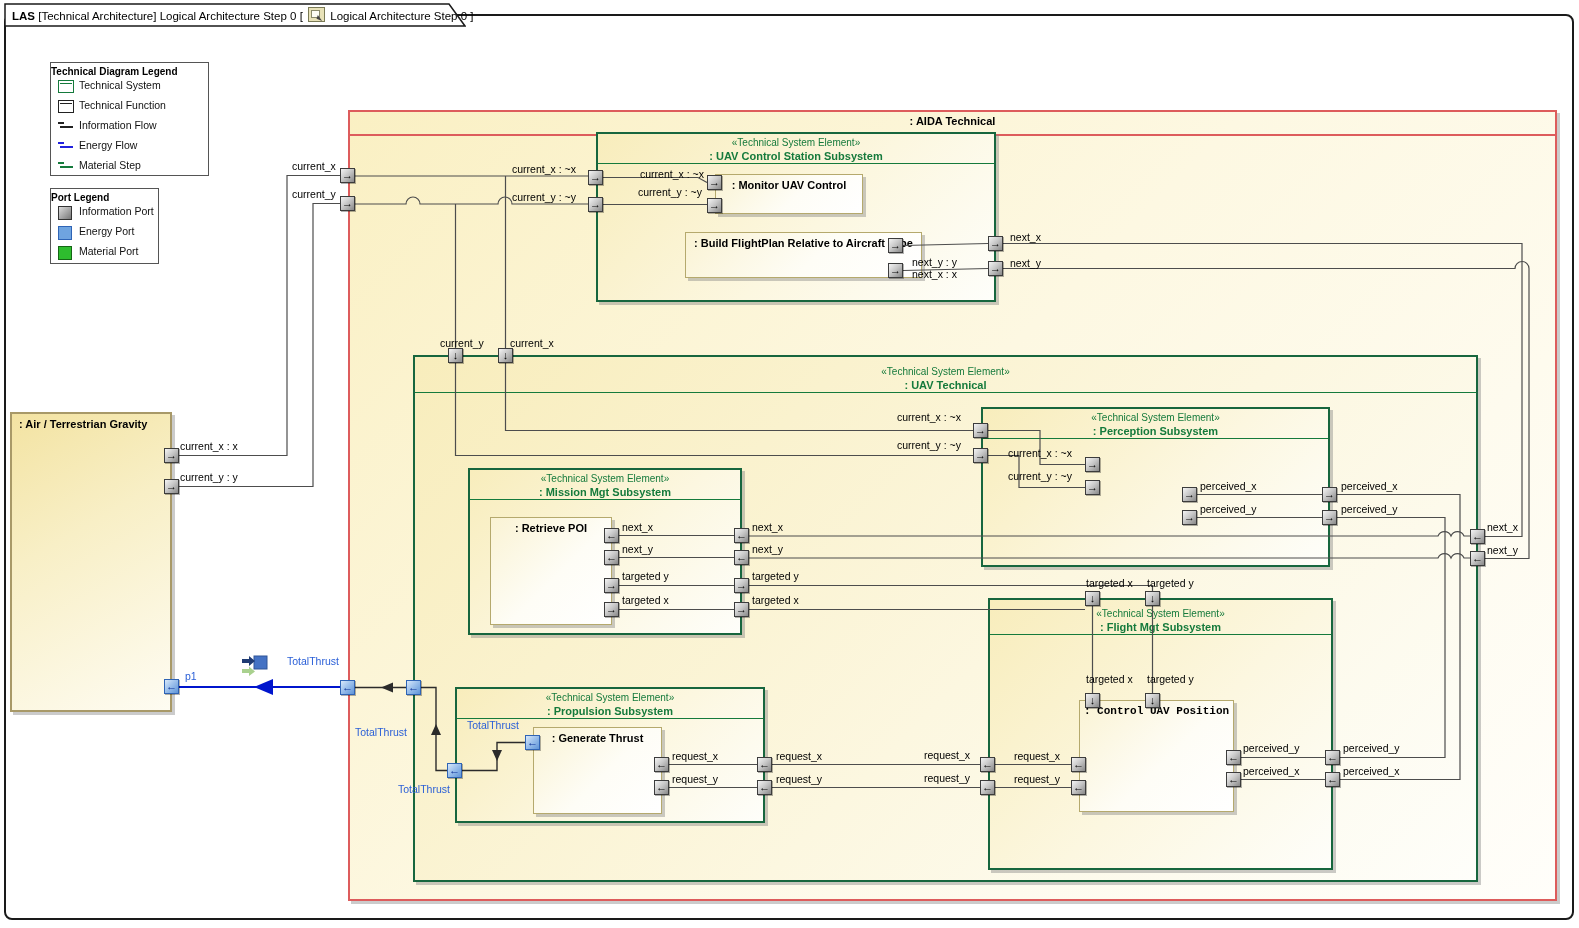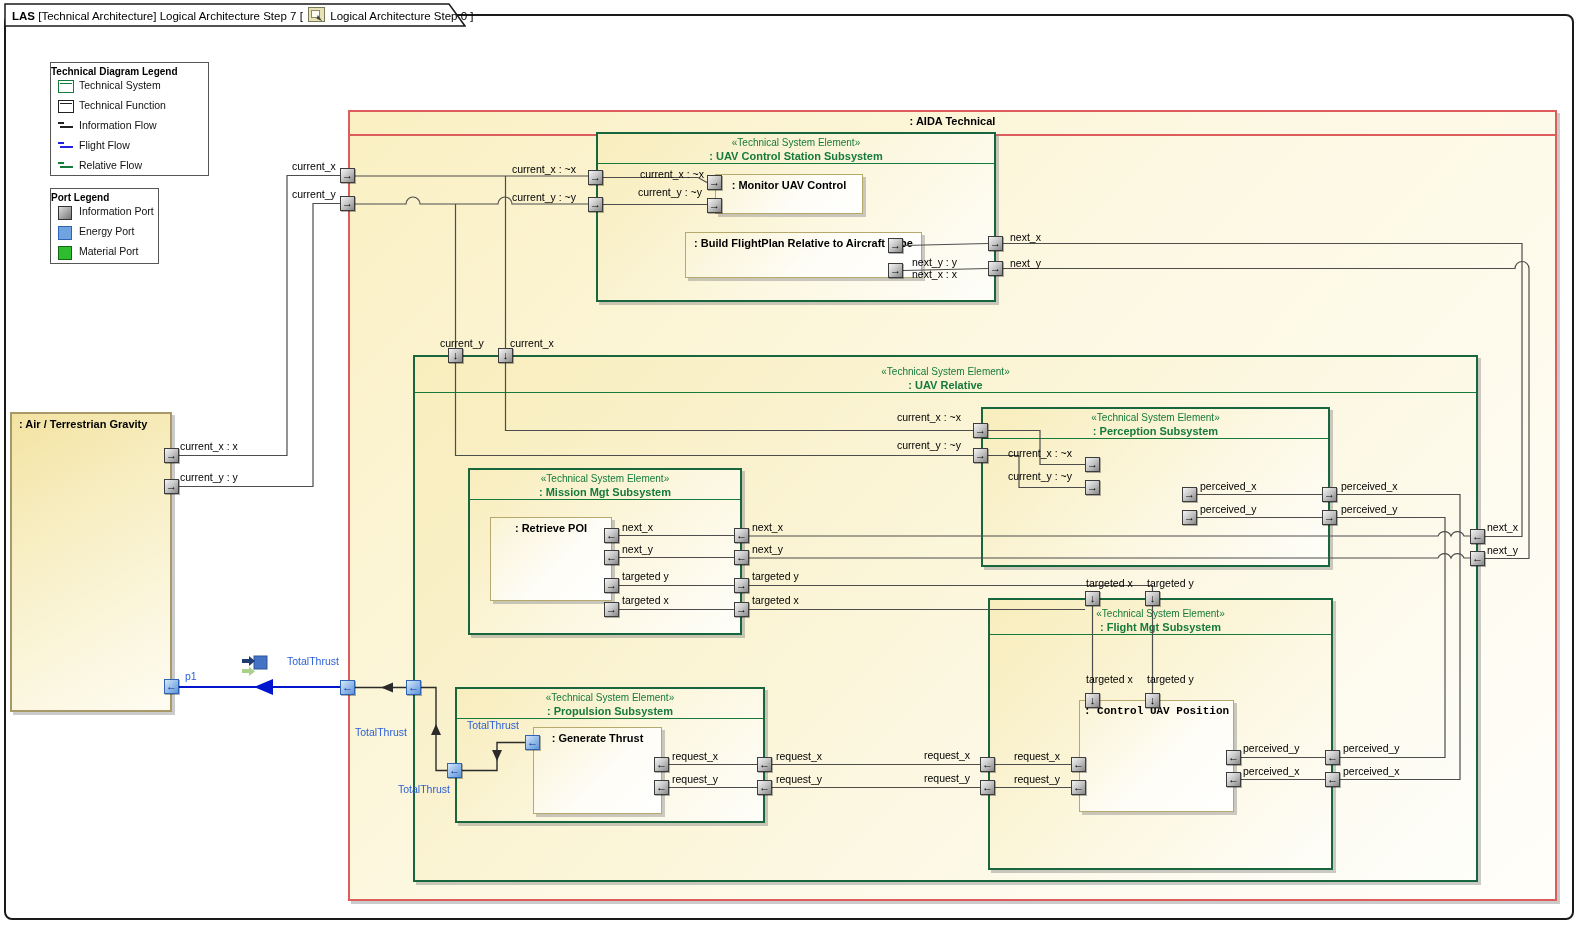--- a/index.html
+++ b/index.html
@@ -54,21 +54,21 @@
 </head>
 <body>
 
 <div id="canvas">
   <div id="frame"></div>
 
   <div id="tab">
     <svg width="462" height="24">
       <path d="M1 1 H445 L461 23 H1 Z" fill="#ffffff" stroke="#1a1a1a" stroke-width="1.5"></path>
     </svg>
-    <div class="tabtext"><b>LAS</b><span> [Technical Architecture] Logical Architecture Step 7 [</span>
+    <div class="tabtext"><b>LAS</b><span> [Technical Architecture] Logical Architecture Step 0 [</span>
       <span class="dgicon"><i></i><u></u></span>
       <span>Logical Architecture Step 0 ]</span>
     </div>
   </div>
 
   <div class="legendbox" style="left:50px;top:62px;width:157px;height:112px;">
     <div class="ltitle">Technical Diagram Legend</div>
     <div class="lrow">
       <span class="licon">
           <span class="ic-box" style="border:1.5px solid #157a3c;display:block;">
@@ -94,30 +94,30 @@
         </span>
       <span>Information Flow</span>
     </div>
     <div class="lrow">
       <span class="licon">
           <span class="ic-flow" style="display:block;">
             <i style="border-color:#2222dd;"></i>
             <u style="border-color:#2222dd;"></u>
           </span>
         </span>
-      <span>Flight Flow</span>
+      <span>Energy Flow</span>
     </div>
     <div class="lrow">
       <span class="licon">
           <span class="ic-flow" style="display:block;">
             <i style="border-color:#157a3c;"></i>
             <u style="border-color:#157a3c;"></u>
           </span>
         </span>
-      <span>Relative Flow</span>
+      <span>Material Step</span>
     </div>
   </div>
 
   <div class="legendbox" style="left:50px;top:188px;width:107px;height:74px;">
     <div class="ltitle">Port Legend</div>
     <div class="lrow">
       <span class="licon">
           <span class="ic-port" style="display:block;background:linear-gradient(135deg,#ddd,#777);"></span>
         </span>
       <span>Information Port</span>
@@ -153,38 +153,38 @@
   <div class="box fn shadow" style="left:715px;top:174px;width:148px;height:40px;">
     <div class="ft">: Monitor UAV Control</div>
   </div>
   <div class="box fn shadow" style="left:658px;top:232px;width:237px;height:46px;margin-left:27px;">
     <div class="ft">: Build FlightPlan Relative to Aircraft Type</div>
   </div>
 
   <div class="box sys shadow" style="left:413px;top:355px;width:1065px;height:527px;">
     <div class="sys-hdr" style="padding-top:8px;">
         <div class="st">«Technical System Element»</div>
-      <div class="nm">: UAV Relative</div>
+      <div class="nm">: UAV Technical</div>
       </div>
   </div>
 
   <div class="box sys shadow" style="left:981px;top:407px;width:349px;height:160px;">
     <div class="sys-hdr">
         <div class="st">«Technical System Element»</div>
       <div class="nm">: Perception Subsystem</div>
       </div>
   </div>
 
   <div class="box sys shadow" style="left:468px;top:468px;width:274px;height:167px;">
     <div class="sys-hdr">
         <div class="st">«Technical System Element»</div>
       <div class="nm">: Mission Mgt Subsystem</div>
       </div>
   </div>
-  <div class="box fn shadow" style="left:490px;top:517px;width:122px;height:84px;">
+  <div class="box fn shadow" style="left:490px;top:517px;width:122px;height:108px;">
     <div class="ft">: Retrieve POI</div>
   </div>
 
   <div class="box sys shadow" style="left:988px;top:598px;width:345px;height:272px;">
     <div class="sys-hdr" style="padding-top:7px;">
         <div class="st">«Technical System Element»</div>
       <div class="nm">: Flight Mgt Subsystem</div>
       </div>
   </div>
   <div class="box fn shadow" style="left:1079px;top:700px;width:155px;height:112px;font-family:Liberation Mono, monospace;">

